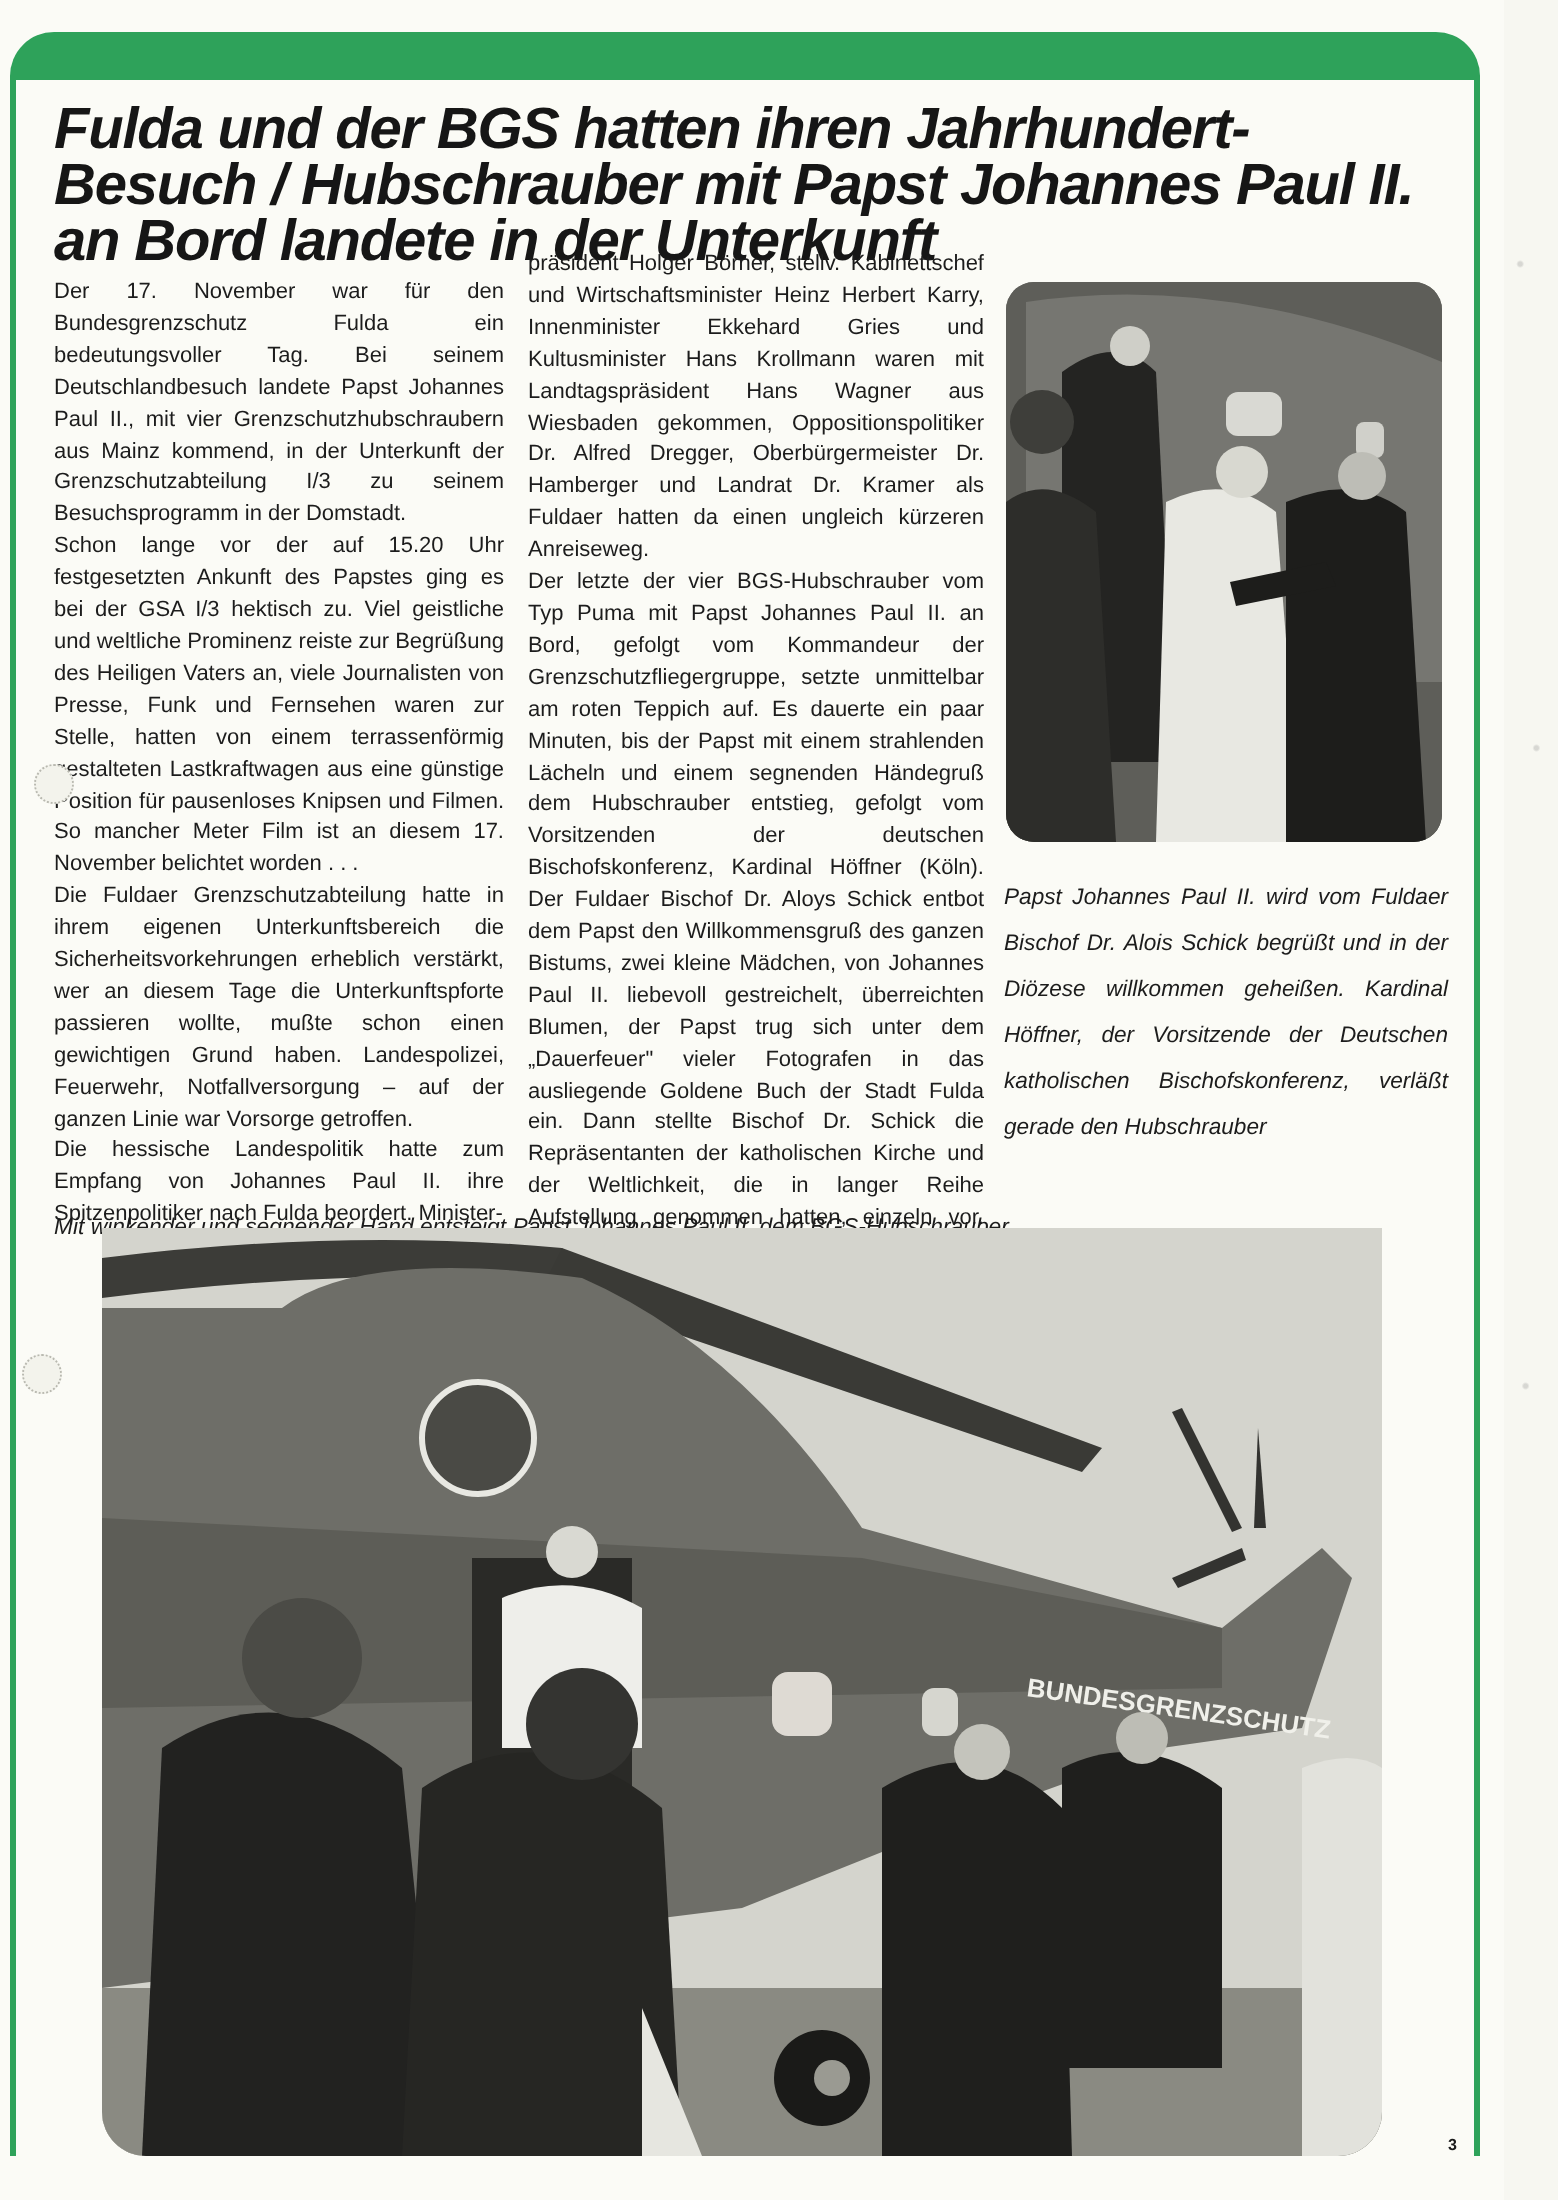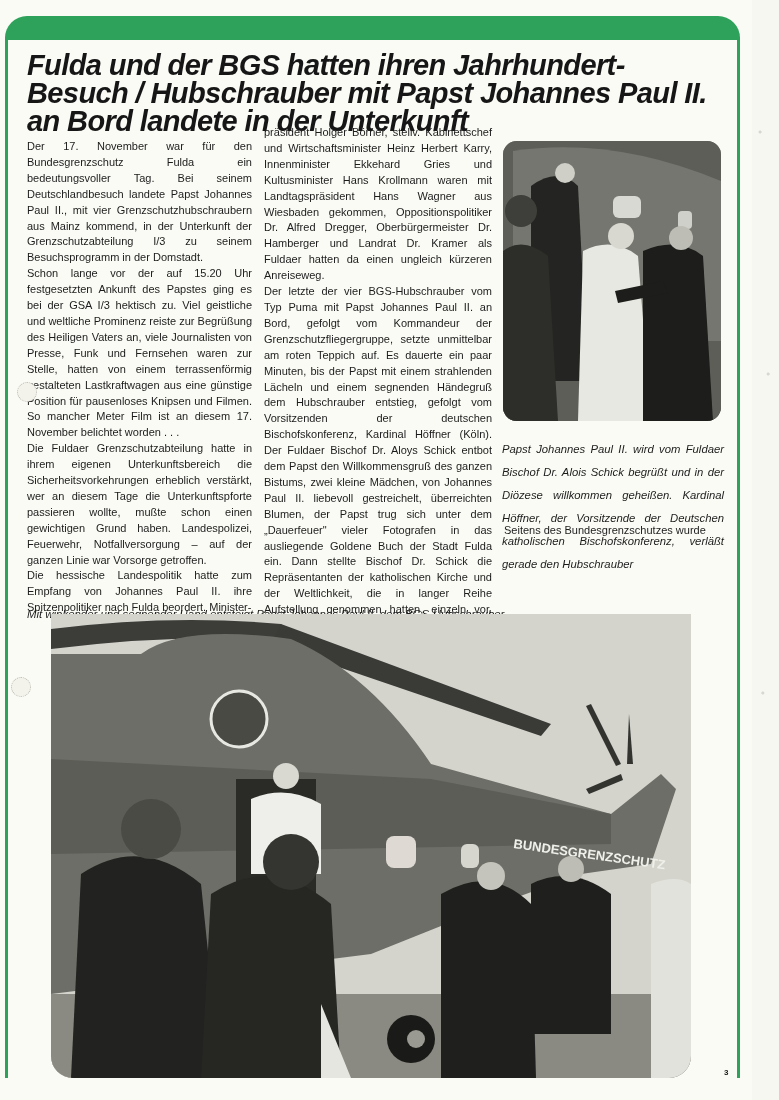--- a/index.html
+++ b/index.html
@@ -107,21 +107,20 @@
 
     <path d="M140 110 Q175 95 200 115 L210 280 L140 280 Z" fill="#1d1d1b"></path>
     <circle cx="178" cy="97" r="12" fill="#bdbdb6"></circle>
     <path d="M112 150 L160 140 L165 152 L115 162 Z" fill="#1d1d1b"></path>
   </svg>
 </div>
 
 <p class="caption-small">Papst Johannes Paul II. wird vom Fuldaer Bischof Dr. Alois Schick begrüßt und in der Diözese willkommen geheißen. Kardinal Höffner, der Vorsitzende der Deutschen katholischen Bischofskonferenz, verläßt gerade den Hubschrauber</p>
 
 <div class="col col3">
-  <p>Seitens des Bundesgrenzschutzes wurde</p>
 </div>
 
 <p class="caption-large">Mit winkender und segnender Hand entsteigt Papst Johannes Paul II. dem BGS-Hubschrauber</p>
 
 <div class="photo-large">
   <svg width="640" height="464" viewBox="0 0 640 464">
     <rect width="640" height="464" fill="#d4d4cd"></rect>
 
     <path d="M0 15 Q120 0 230 10 L240 25 Q120 20 0 35 Z" fill="#3c3c38"></path>
     <path d="M230 10 L500 110 L490 122 L220 30 Z" fill="#3a3a36"></path>

